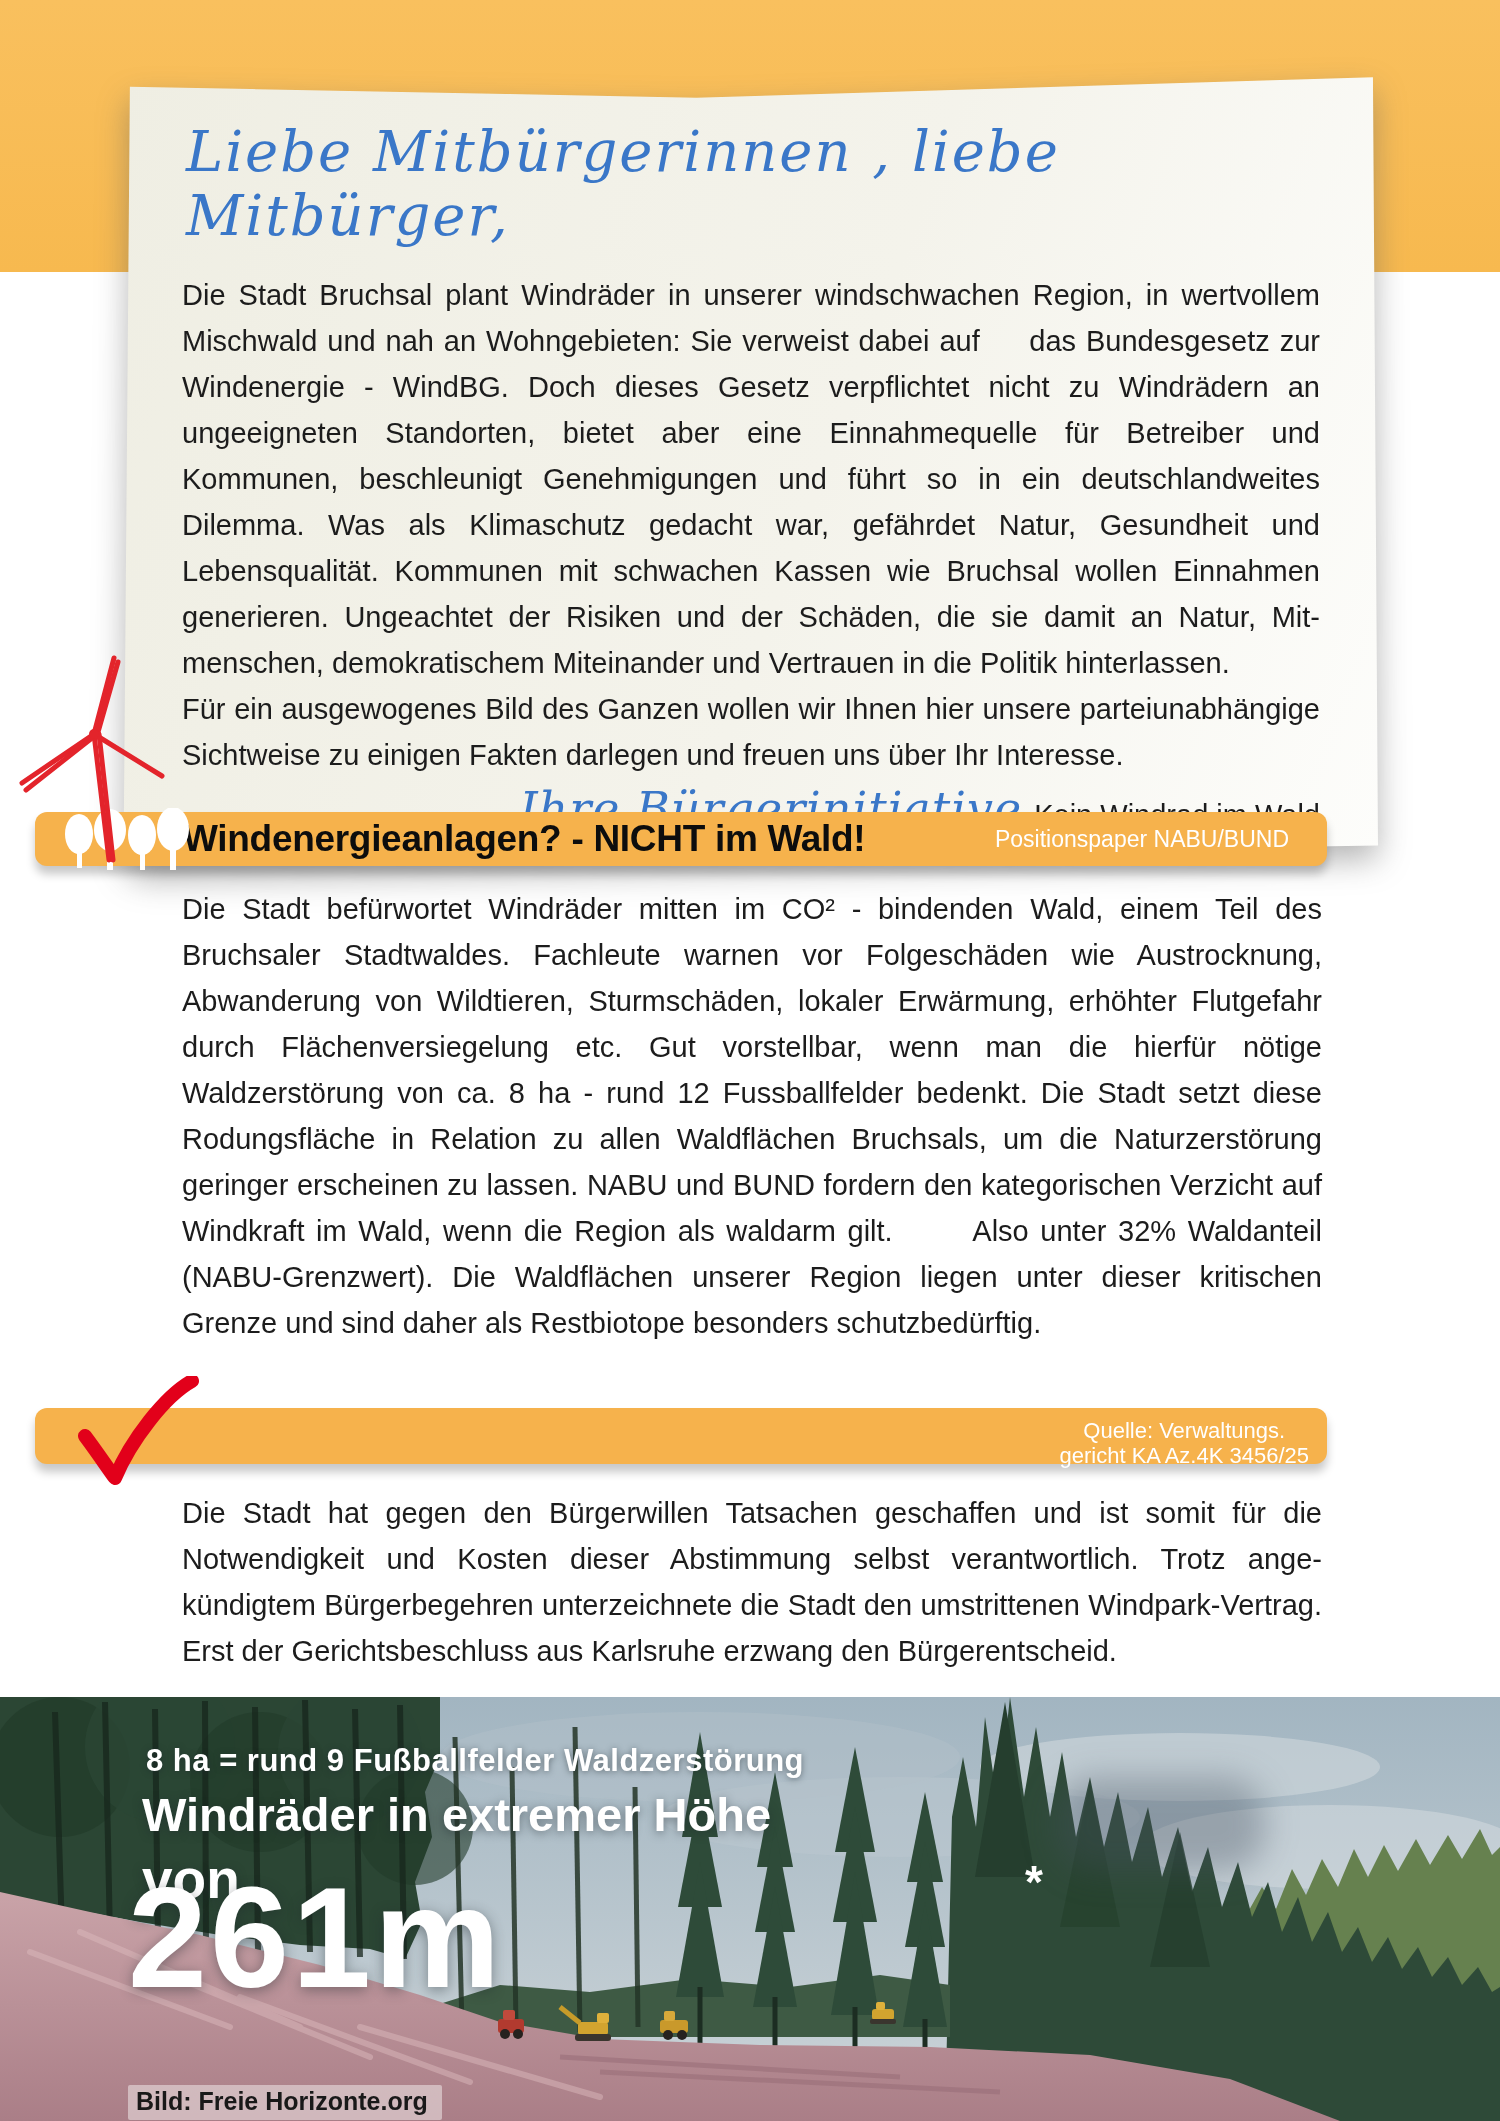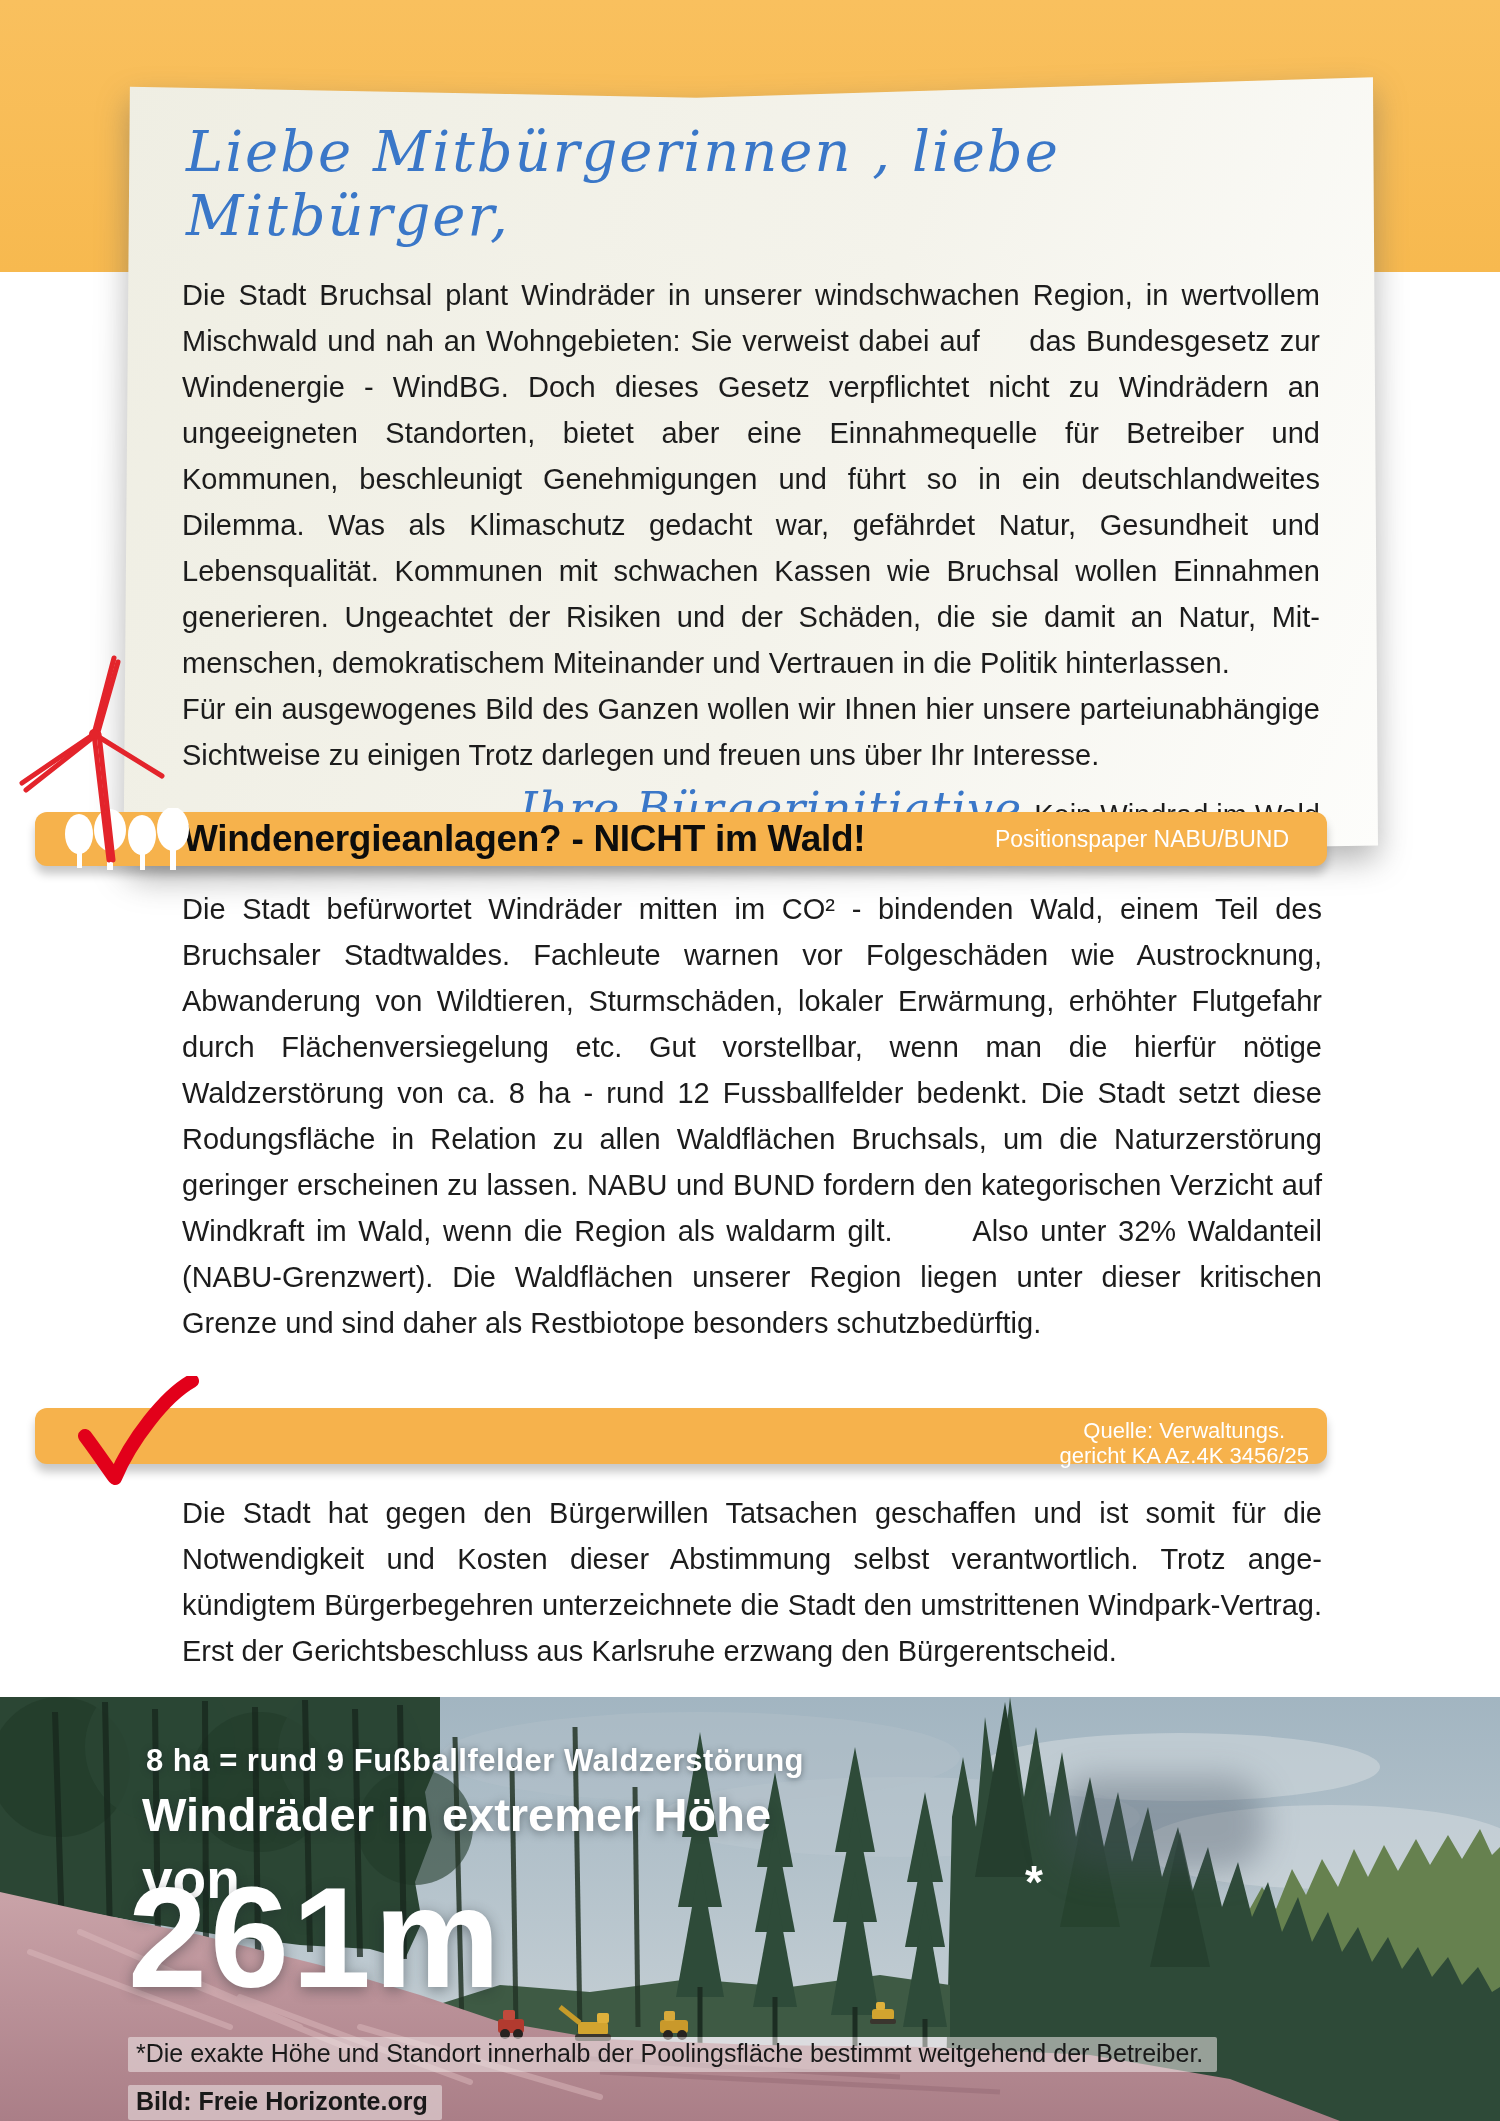--- a/index.html
+++ b/index.html
@@ -63,21 +63,21 @@
 <body>
 
 <div class="flyer">
 
   <div class="orange-band"></div>
 
   <div class="paper-wrap">
     <div class="paper">
       <h1 class="greeting">Liebe Mitbürgerinnen , liebe Mitbürger,</h1>
       <p class="body-text">Die Stadt Bruchsal plant Windräder in unserer windschwachen Region, in wertvollem Mischwald und nah an Wohngebieten: Sie verweist dabei auf&nbsp;&nbsp;&nbsp;&nbsp; das Bundesgesetz zur Windenergie - WindBG. Doch dieses Gesetz verpflichtet nicht zu Windrädern an ungeeigneten Standorten, bietet aber eine Einnahmequelle für Betreiber und Kommunen, beschleunigt Genehmigungen und führt so in ein deutschlandweites Dilemma. Was als Klimaschutz gedacht war, gefährdet Natur, Gesundheit und Lebensqualität. Kommunen mit schwachen Kassen wie Bruchsal wollen Einnahmen generieren. Ungeachtet der Risiken und der Schäden, die sie damit an Natur, Mit- menschen, demokratischem Miteinander und Vertrauen in die Politik hinterlassen.</p>
-      <p class="body-text">Für ein ausgewogenes Bild des Ganzen wollen wir Ihnen hier unsere parteiunabhängige Sichtweise zu einigen Trotz darlegen und freuen uns über Ihr Interesse.</p>
+      <p class="body-text">Für ein ausgewogenes Bild des Ganzen wollen wir Ihnen hier unsere parteiunabhängige Sichtweise zu einigen Fakten darlegen und freuen uns über Ihr Interesse.</p>
       <div class="signature">
         <span class="sig-script">Ihre Bürgerinitiative</span><span class="sig-text">Kein Windrad im Wald</span>
       </div>
     </div>
   </div>
 
   <svg class="turbine" width="175" height="215" viewBox="0 0 175 215">
     <g stroke="#E3242B" stroke-width="5" stroke-linecap="round" fill="none">
       <line x1="80" y1="86" x2="100" y2="10"></line>
       <line x1="84" y1="84" x2="104" y2="14"></line>
@@ -215,17 +215,16 @@
         <rect x="876" y="305" width="9" height="8" rx="2" fill="#DFB13B"></rect>
         <rect x="870" y="322" width="26" height="5" rx="2" fill="#3A352E"></rect>
       </g>
     </svg>
     <div class="blur-smudge"></div>
     <div class="ph ph-caption">8 ha = rund 9 Fußballfelder Waldzerstörung</div>
     <div class="ph ph-headline">Windräder in extremer Höhe</div>
     <div class="ph ph-von">von</div>
     <div class="ph ph-big">261m</div>
     <div class="ph ph-star">*</div>
-    <div class="ph-foot ph-foot1">*Die exakte Höhe und Standort innerhalb der Poolingsfläche bestimmt weitgehend der Betreiber.</div>
     <div class="ph-foot ph-foot2">Bild: Freie Horizonte.org</div>
   </div>
 
 </div>
 
 </body></html>

